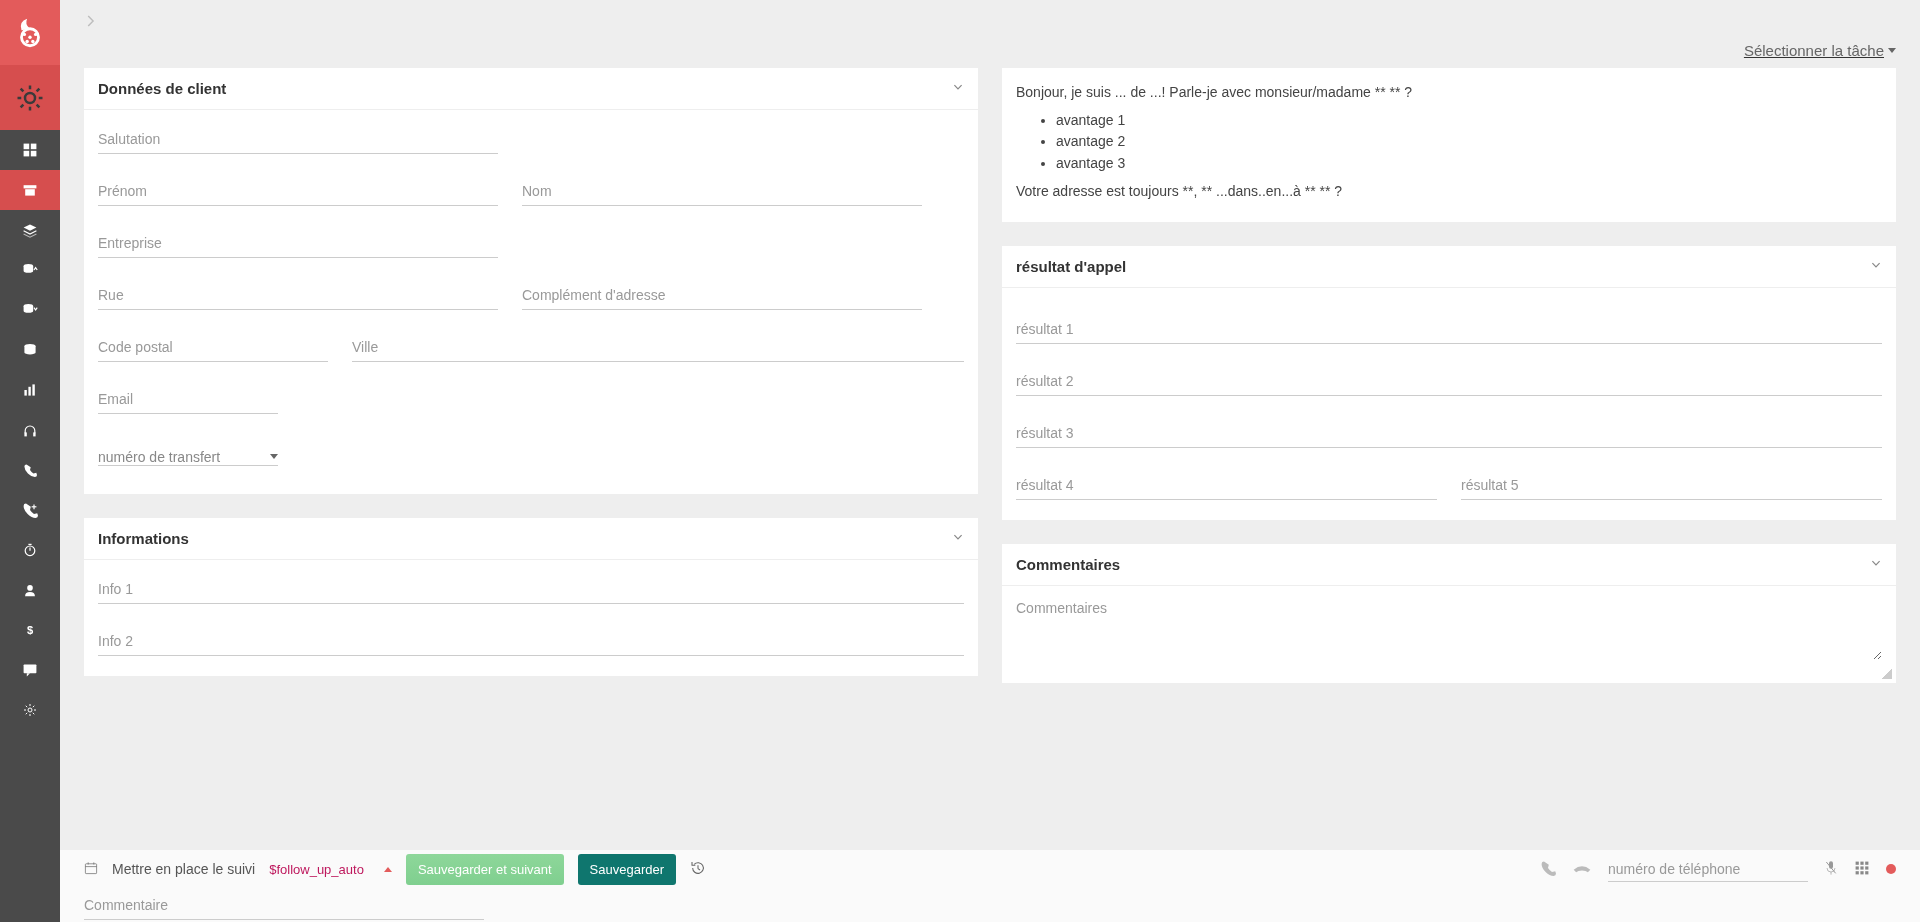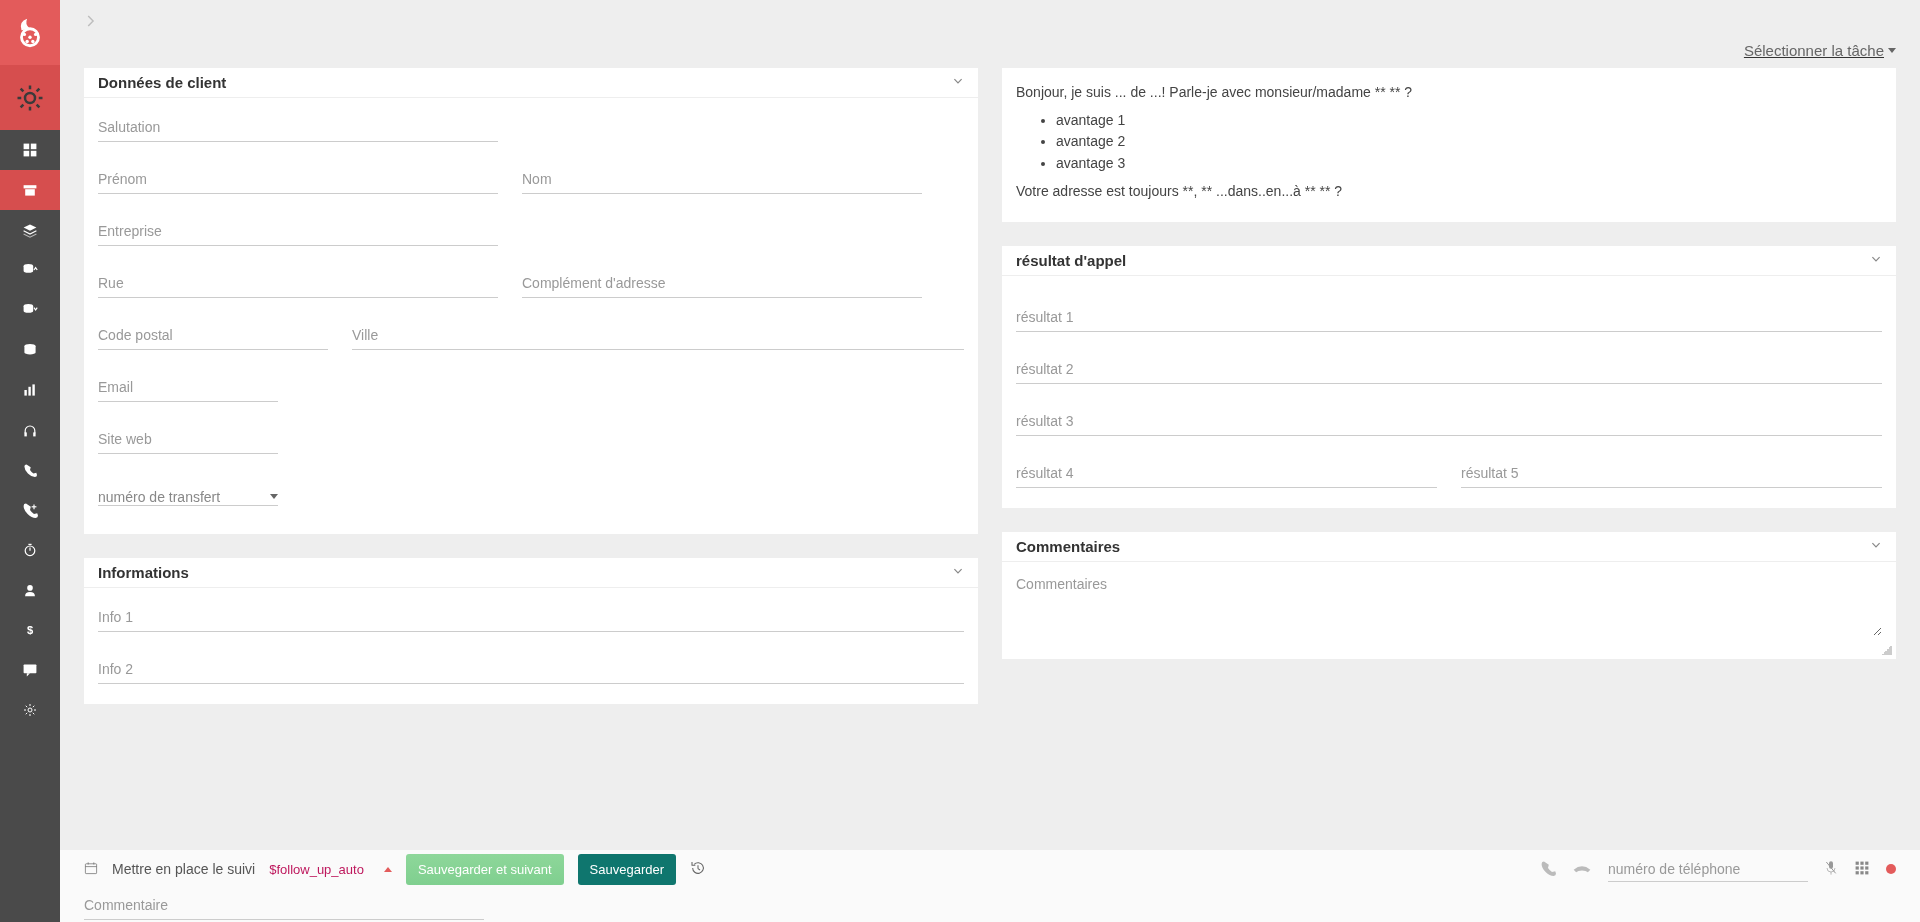--- a/index.html
+++ b/index.html
@@ -17,21 +17,21 @@
   .main{position:absolute;left:60px;top:0;right:0;bottom:40px;display:flex;flex-direction:column;}
   .topbar{height:68px;padding:6px 24px 4px 24px;display:flex;flex-direction:column;justify-content:center;background:#eeeeee;}
   .topbar-row1{display:flex;align-items:center;height:30px;}
   .crumb-chevron{color:#bdbdbd;font-size:20px;}
   .topbar-row2{display:flex;justify-content:flex-end;align-items:center;height:28px;text-decoration:underline;}
   .task-link{color:#666;font-size:15px;cursor:pointer;display:flex;align-items:center;gap:4px;}
   .caret-down{display:inline-block;border-left:4px solid transparent;border-right:4px solid transparent;border-top:5px solid #666;}
   .content{flex:1;display:flex;gap:24px;padding:0 24px 12px 24px;overflow:hidden;}
   .col{display:flex;flex-direction:column;gap:24px;width:50%;}
   .panel{background:#ffffff;}
-  .panel-header{display:flex;justify-content:space-between;align-items:center;padding:6px 14px;border-bottom:1px solid #eee;cursor:pointer;gap:24px;}
+  .panel-header{display:flex;justify-content:space-between;align-items:center;padding:12px 14px;border-bottom:1px solid #eee;cursor:pointer;gap:24px;}
   .panel-title{font-weight:600;color:#333;font-size:15px;}
   .panel-body{padding:14px 14px 20px 14px;}
   .chevron-icon{color:#888;font-size:12px;}
   .frow{display:flex;gap:24px;margin-bottom:22px;}
   .field{position:relative;border-bottom:1px solid #ccc;display:flex;align-items:flex-end;height:30px;}
   .field input{border:none;outline:none;width:100%;font-size:14px;color:#555;background:transparent;}
   .field .placeholder{position:absolute;left:0;bottom:6px;color:#999;font-size:14px;pointer-events:none;}
   .select-field{position:relative;border-bottom:1px solid #ccc;height:30px;display:flex;align-items:flex-end;justify-content:space-between;color:#888;font-size:14px;cursor:pointer;width:180px;}
   .select-field .caret-down{margin-bottom:6px;}
   .guide-text{color:#444;font-size:14px;line-height:1.55;}
@@ -275,26 +275,20 @@
                 <span class="placeholder">Ville</span>
                 <input type="text" style="">
               </div>
           </div>
           <div class="frow">
               <div class="field" style="width:180px;">
                 <span class="placeholder">Email</span>
                 <input type="text" style="">
               </div>
             </div>
-          <div class="frow">
-              <div class="field" style="width:180px;">
-                <span class="placeholder">Site web</span>
-                <input type="text" style="">
-              </div>
-            </div>
           <div class="frow" style="margin-bottom:8px;">
             <div class="select-field">
               <span>numéro de transfert</span>
               <span class="caret-down"></span>
             </div>
           </div>
         </div>
       </div>
 
       <div class="panel">

